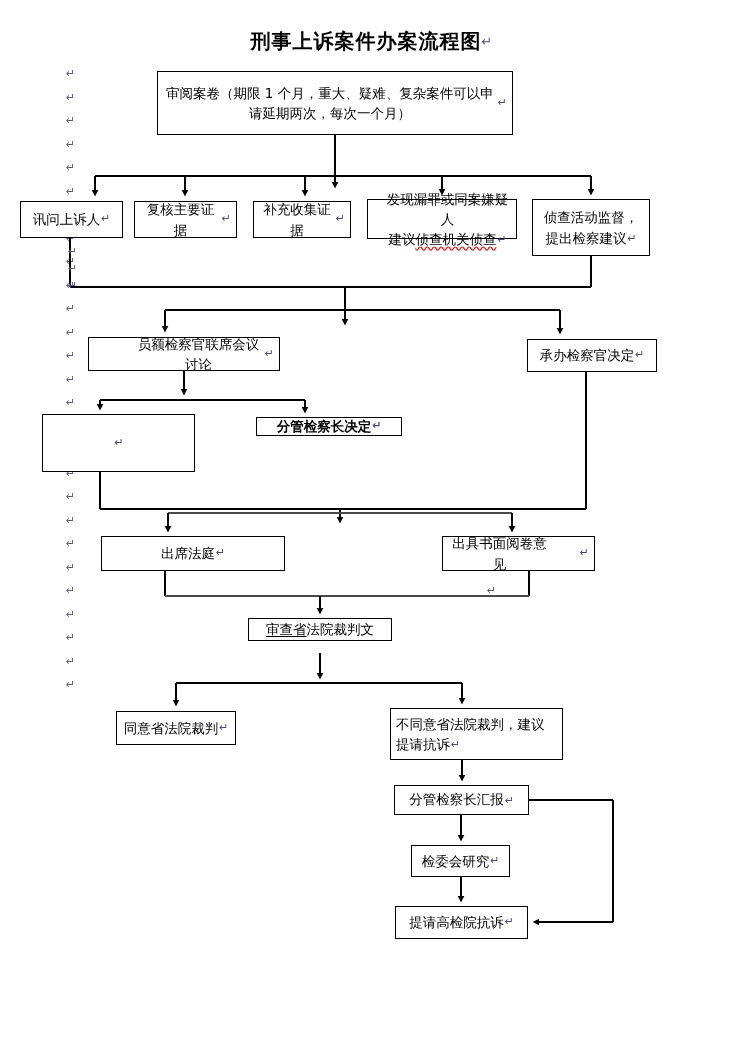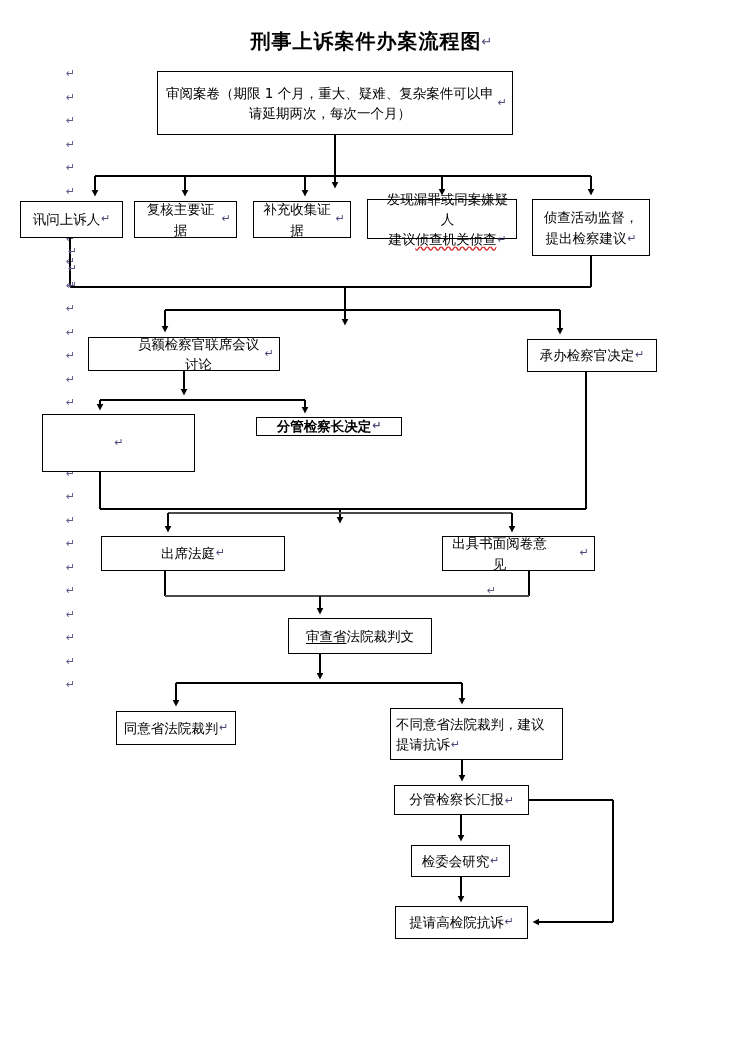--- a/index.html
+++ b/index.html
@@ -219,21 +219,21 @@
   <div class="node" id="n-attend-court" style="left: 70px; top: 536px; width: 184px; height: 35px; margin-left: 31px;">
     <span class="t">出席法庭</span>
       <span class="pm">↵</span>
   </div>
 
   <div class="node" id="n-written-opinion" style="left: 442px; top: 536px; width: 153px; height: 35px; gap: 28px;">
     <span class="t">出具书面阅卷意见</span>
       <span class="pm">↵</span>
   </div>
 
-  <div class="node" id="n-review-judgment" style="left: 248px; top: 618px; width: 144px; height: 36px; margin-left: 40px;">
+  <div class="node" id="n-review-judgment" style="left: 248px; top: 618px; width: 144px; height: 23px;">
     <span class="t underline-part">审查省</span>
       <span class="t">法院裁判文</span>
   </div>
 
   <div class="node" id="n-agree-judgment" style="left: 116px; top: 711px; width: 120px; height: 34px;">
     <span class="t">同意省法院裁判</span>
       <span class="pm">↵</span>
   </div>
 
   <div class="node left-align" id="n-disagree-judgment" style="left: 390px; top: 708px; width: 173px; height: 52px;">

